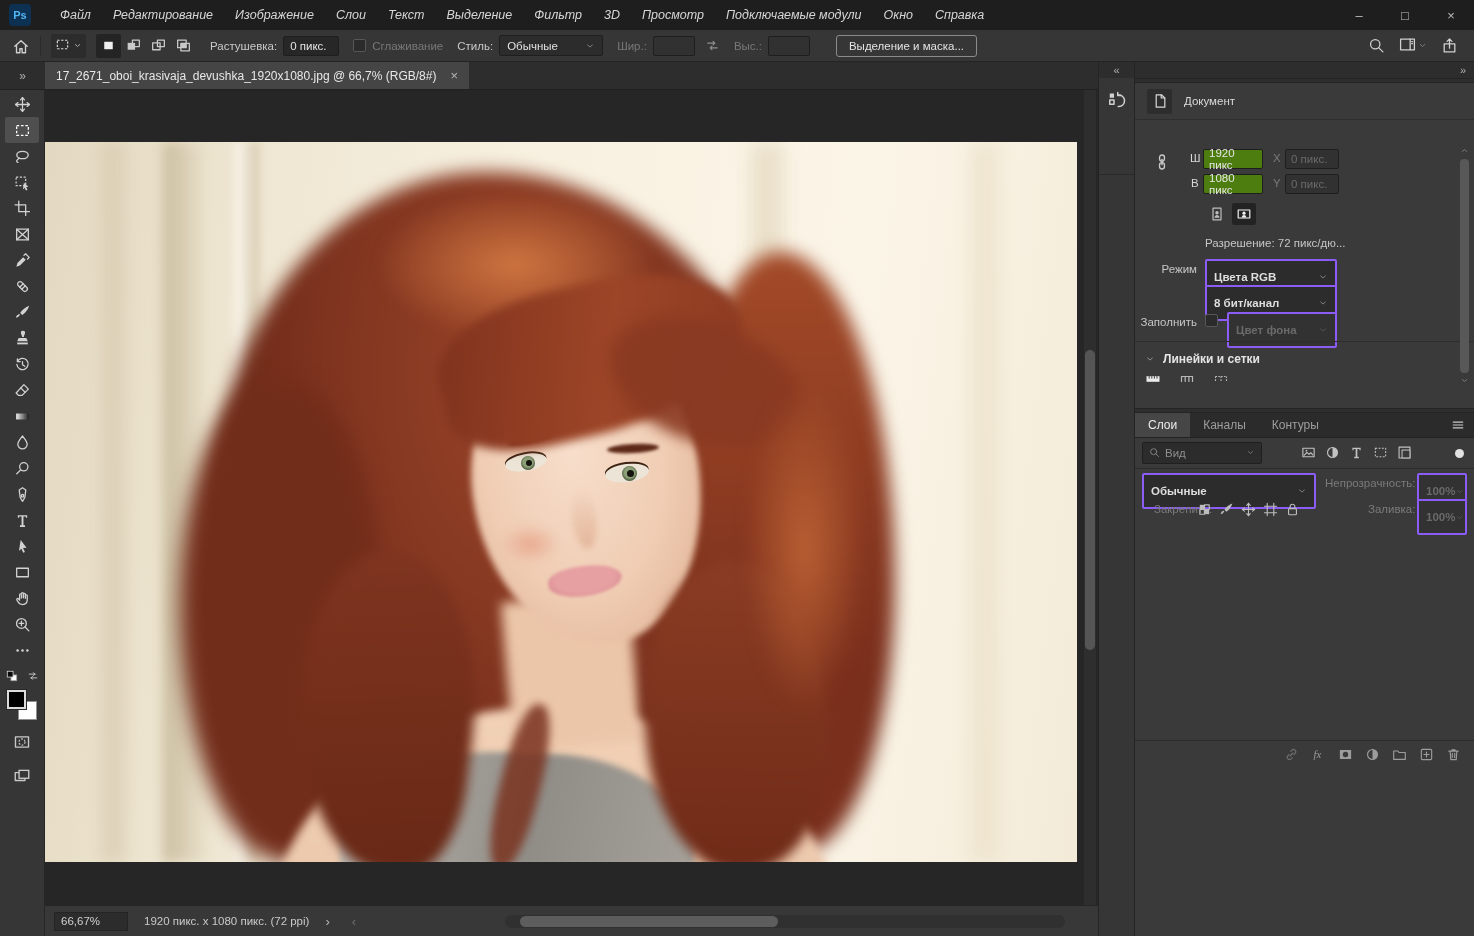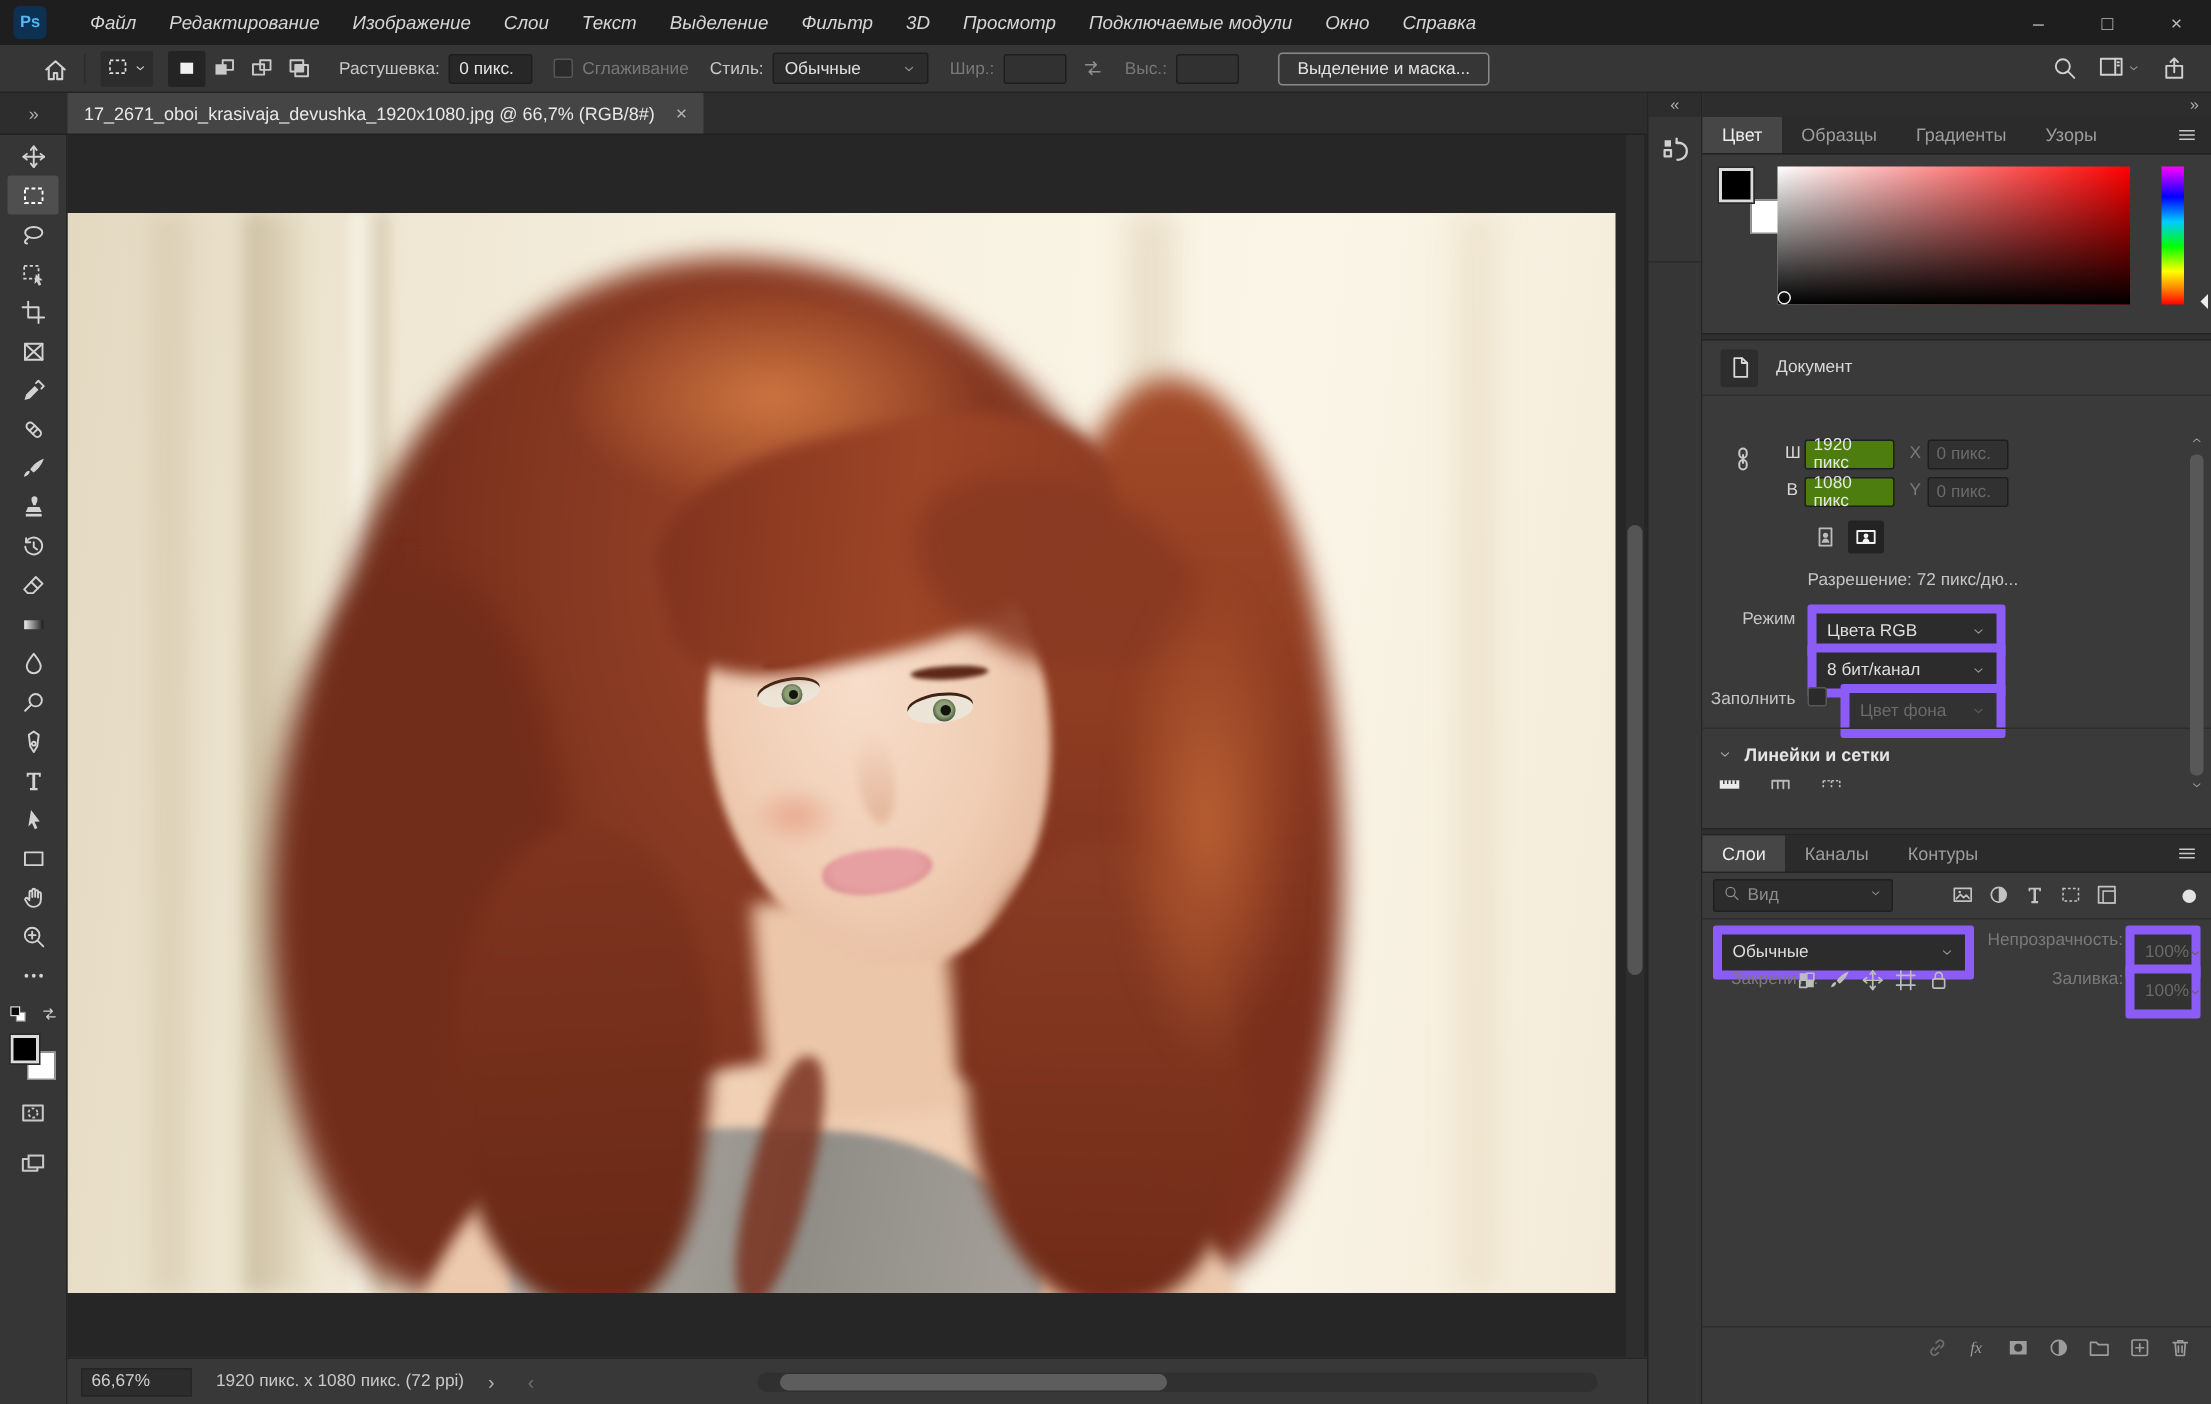--- a/index.html
+++ b/index.html
@@ -15,21 +15,21 @@
              font-size:11px; font-weight:bold; display:flex; align-items:center; justify-content:center;
              border-radius:4px; }
   .menubar { display:flex; margin-left:18px; }
   .menu-item { padding:0 11px; line-height:30px; color:#d6d6d6; font-size:12.5px; white-space:nowrap; cursor:default;font-style:italic; }
   .win-controls { margin-left:auto; display:flex; }
   .win-btn { width:46px; height:30px; display:flex; align-items:center; justify-content:center;
              color:#bdbdbd; font-size:13px; }
 
   
   .optionsbar { position:absolute; left:0; top:30px; width:1474px; height:32px; background:#363636;
-                border-bottom:1px solid #242424; display:flex; align-items:center; color:#cbcbcb;padding-left:16px; }
+                border-bottom:1px solid #242424; display:flex; align-items:center; color:#cbcbcb; }
   .ob-icon { display:flex; align-items:center; justify-content:center; color:#d0d0d0; }
   .ob-home { margin-left:12px; }
   .ob-sep { width:1px; height:20px; background:#2a2a2a; margin:0 10px; }
   .ob-tool { display:flex; align-items:center; gap:3px; padding:3px 4px; background:#2c2c2c;
              border-radius:2px; color:#e0e0e0; }
   .ob-modes { display:flex; margin-left:10px; }
   .ob-modes .irow-btn { width:25px; height:24px; display:flex; align-items:center; justify-content:center;
                         color:#c9c9c9; border-radius:2px; }
   .ob-modes .irow-btn.selected { background:#242424; color:#f0f0f0; }
   .ob-label { margin-left:14px; font-size:11.5px; color:#c9c9c9; white-space:nowrap; }
@@ -178,22 +178,22 @@
   .f-label.dim { color:#7a7a7a; }
   .pfield { position:absolute; height:20px; background:#4d7c0f; border:1px solid #1e1e1e; border-radius:2px;
             display:flex; align-items:center; padding:0 5px; color:#e5e5e5; }
   .pfield.disabled { background:#313131; color:#6a6a6a; }
   .chain { position:absolute; left:18px; top:70px; color:#c9c9c9; }
   .orient-btn { position:absolute; width:24px; height:22px; display:flex; align-items:center; justify-content:center;
                 color:#bdbdbd; border-radius:2px; }
   .orient-btn.selected { background:#232323; color:#f2f2f2; }
   .res-line { position:absolute; left:70px; top:154px; color:#c6c6c6; }
   .p-label { position:absolute; left:0; width:62px; text-align:right; color:#c6c6c6; }
-  .pselect { position:absolute; height:36px; background:#2c2c2c; border:6px solid #8b5cf6; border-radius:2px;
-             display:flex; align-items:center; justify-content:space-between; padding:0 7px; color:#dedede; }
+  .pselect { position:absolute; height:36px; background:#2c2c2c; border:2px solid #8b5cf6; border-radius:2px;
+             display:flex; align-items:center; justify-content:space-between; padding:0 7px; color:#dedede;font-weight:bold; }
   .pselect.disabled { background:#323232; color:#6a6a6a; }
   .pselect .chev { color:#9a9a9a; display:flex; }
   .pselect.disabled .chev { color:#5f5f5f; }
   .p-check { position:absolute; left:70px; top:231px; }
   .ruler-icons { position:absolute; left:10px; top:288px; display:flex; gap:18px; }
   .ruler-icons .irow-btn { color:#b9b9b9; display:flex; }
   .ruler-icons .irow-btn:first-child { color:#eaeaea; }
   .pscroll { position:absolute; right:4px; top:62px; width:11px; height:255px; display:flex; flex-direction:column;
              align-items:center; color:#9a9a9a; }
   .pthumb { width:9px; height:214px; background:#585858; border-radius:4px; margin:2px 0; }
@@ -580,46 +580,20 @@
           <path d="M9 13.2a4.6 4.6 0 10-.4-9.1" stroke="currentColor" stroke-width="1.2" fill="none" stroke-linecap="round" stroke-linejoin="round"></path>
           <path d="M8.6 1.9v2.4H11" stroke="currentColor" stroke-width="1.2" fill="none" stroke-linecap="round" stroke-linejoin="round"></path>
         </svg>
       </div>
     <div class="dock-sep"></div>
   </div>
 
   <div class="rightcol">
     <div class="rc-head">»</div>
 
-    <div>
-      <div class="tabsrow">
-        <div class="tabs">
-            <span class="ptab active">Цвет</span>
-            <span class="ptab">Образцы</span>
-            <span class="ptab">Градиенты</span>
-            <span class="ptab">Узоры</span>
-          </div>
-        <span class="ham">
-            <svg viewBox="0 0 16 16" width="14" height="14" fill="none">
-              <path d="M2.5 4.7h11M2.5 8h11M2.5 11.3h11" stroke="currentColor" stroke-width="1.2" fill="none" stroke-linecap="round" stroke-linejoin="round"></path>
-            </svg>
-          </span>
-      </div>
-      <div class="color-body">
-        <div class="fgbg">
-          <div class="fg-swatch" style="width:23px;height:23px"></div>
-          <div class="bg-swatch" style="width:23px;height:23px"></div>
-        </div>
-        <div class="colorfield">
-          <div class="cf-cursor"></div>
-        </div>
-        <div class="huestrip"></div>
-        <div class="hue-arrow"></div>
-      </div>
-    </div>
 
     <div class="panel-sep"></div>
 
     <div>
       <div class="props-body">
         <div class="doc-row">
           <span class="doc-icon">
               <svg viewBox="0 0 16 16" width="16" height="16" fill="none">
                 <path d="M4.2 1.8h5.2L12.8 5v9.2H4.2z" stroke="currentColor" stroke-width="1.2" fill="none" stroke-linecap="round" stroke-linejoin="round"></path>
                 <path d="M9.2 1.8V5h3.6" stroke="currentColor" stroke-width="1.2" fill="none" stroke-linecap="round" stroke-linejoin="round"></path>

